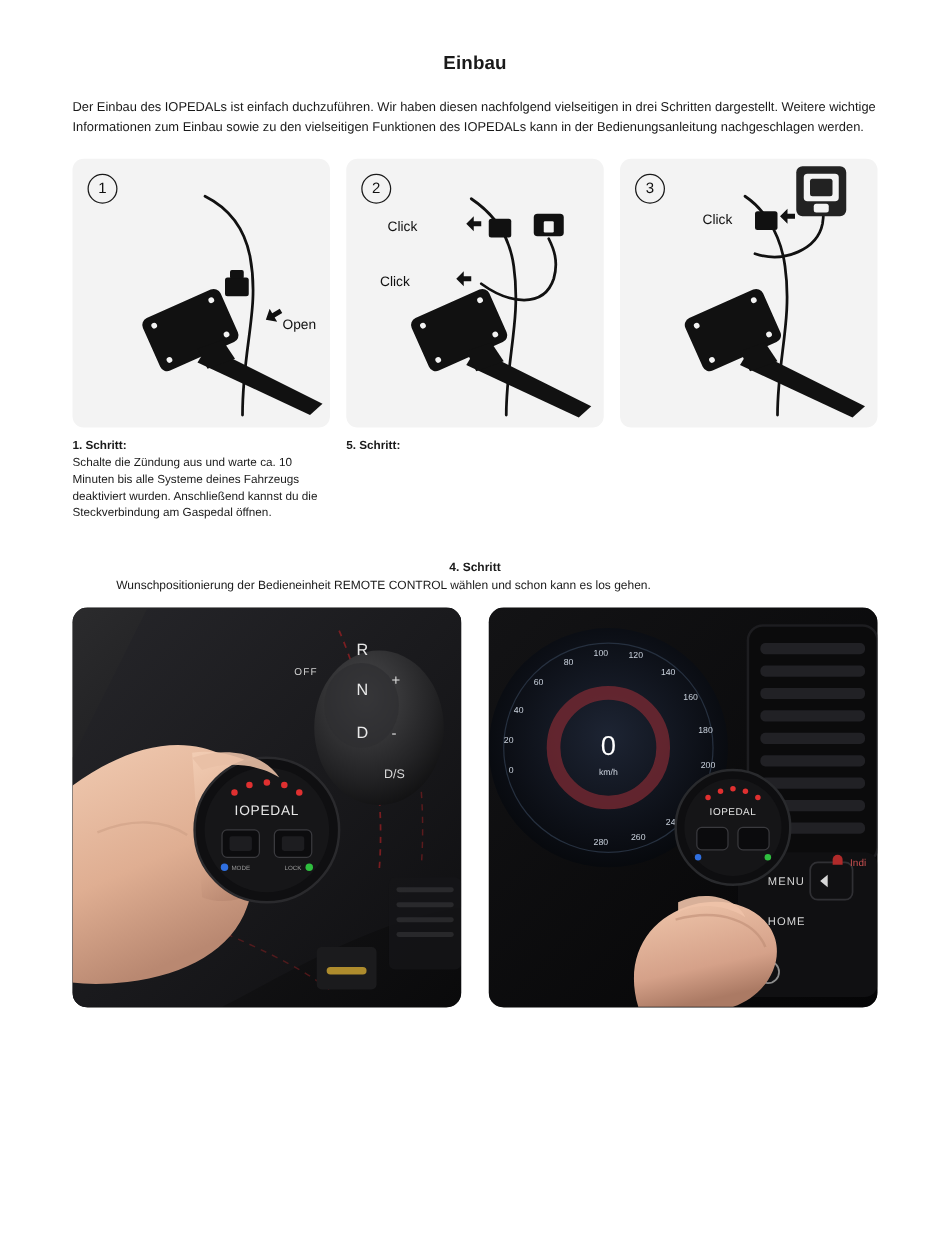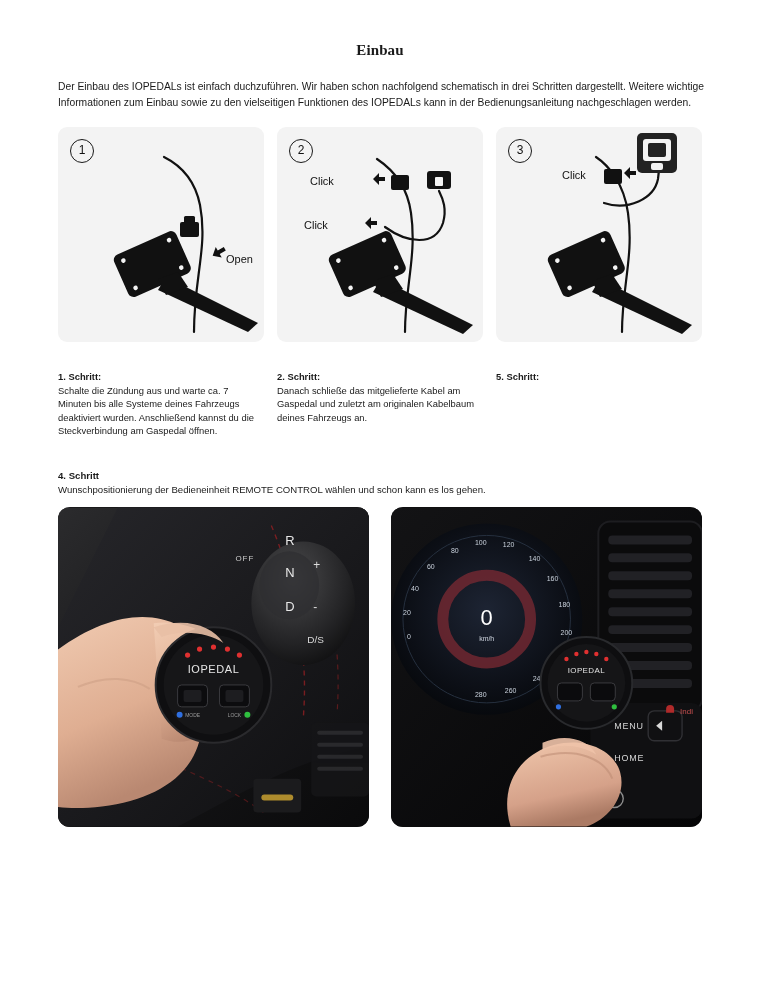--- a/index.html
+++ b/index.html
@@ -22,21 +22,20 @@
     box-sizing: border-box;
     padding: 0 58px;
   }
   .doc-title {
     text-align: center;
     font-size: 15px;
     font-weight: bold;
     margin: 0;
     padding-top: 42px;
     letter-spacing: 0.1px;
-    font-family: Liberation Serif, serif;
   }
   .intro {
     font-size: 10.3px;
     line-height: 1.52;
     margin-top: 20px;
     color: #1a1a1a;
     text-align: left;
     width: 646px;
   }
 
@@ -66,41 +65,43 @@
     line-height: 21px;
     text-align: center;
     color: #111;
   }
   .svg-ill { position: absolute; inset: 0; }
 
   
   .caps-row {
     display: flex;
     gap: 13px;
-    margin-top: 28px;
+    margin-top: 7px;
   }
   .cap {
     width: 206px;
     font-size: 9.4px;
     line-height: 1.43;
     color: #1a1a1a;
   }
   .cap b { font-weight: bold; }
 
   
   .step4 {
     margin-top: 33px;
   }
   .step4-title {
     font-size: 9.6px;
     font-weight: bold;
+    text-align: center;
   }
   .step4-text {
     font-size: 9.6px;
     margin-top: 3px;
+    margin-left: 35px;
   }
 
   
   .photos {
     display: flex;
     gap: 22px;
     margin-top: 12px;
   }
   .photo {
     width: 312px;
@@ -112,21 +113,21 @@
   }
   .photo svg { display:block; width:100%; height:100%; }
 </style>
 </head>
 <body>
 
 <div class="page">
 
   <h1 class="doc-title">Einbau</h1>
 
-  <p class="intro">Der Einbau des IOPEDALs ist einfach duchzuführen. Wir haben schon nachfolgend schematisch in drei Schritten dargestellt. Weitere wichtige Informationen zum Einbau sowie zu den vielseitigen Funktionen des IOPEDALs kann in der Bedienungsanleitung nachgeschlagen werden.</p>
+  <p class="intro">Der Einbau des IOPEDALs ist einfach duchzuführen. Wir haben diesen nachfolgend vielseitigen in drei Schritten dargestellt. Weitere wichtige Informationen zum Einbau sowie zu den vielseitigen Funktionen des IOPEDALs kann in der Bedienungsanleitung nachgeschlagen werden.</p>
 
   <div class="steps-row">
 
     <div class="step-card">
       <div class="step-num">1</div>
       <svg class="svg-ill" viewBox="0 0 206 215">
 
         <path d="M136 205 C 136 150, 150 120, 142 78 C 136 48, 118 36, 106 30" fill="none" stroke="#111" stroke-width="2.2" stroke-linecap="round"></path>
 
         <rect x="122" y="95" width="19" height="15" rx="2" fill="#111"></rect>
@@ -204,25 +205,21 @@
         <path d="M128 46 l 6 -6 v 4 h 6 v 4 h -6 v 4 z" fill="#111"></path>
         <text x="66" y="52" font-family="Liberation Sans, sans-serif" font-size="11" fill="#111">Click</text>
       </svg>
 
     </div>
   </div>
 
   <div class="caps-row">
     <div class="cap">
       <b>1. Schritt:</b><br>
-      <span>Schalte die Zündung aus und warte ca. 7 Minuten bis alle Systeme deines Fahrzeugs deaktiviert wurden. Anschließend kannst du die Steckverbindung am Gaspedal öffnen.</span>
-    </div>
-    <div class="cap">
-      <b>2. Schritt:</b><br>
-      <span>Danach schließe das mitgelieferte Kabel am Gaspedal und zuletzt am originalen Kabelbaum deines Fahrzeugs an.</span>
+      <span>Schalte die Zündung aus und warte ca. 10 Minuten bis alle Systeme deines Fahrzeugs deaktiviert wurden. Anschließend kannst du die Steckverbindung am Gaspedal öffnen.</span>
     </div>
     <div class="cap">
       <b>5. Schritt:</b><br>
     </div>
   </div>
 
   <div class="step4">
     <div class="step4-title">4. Schritt</div>
     <div class="step4-text">Wunschpositionierung der Bedieneinheit REMOTE CONTROL wählen und schon kann es los gehen.</div>
   </div>

